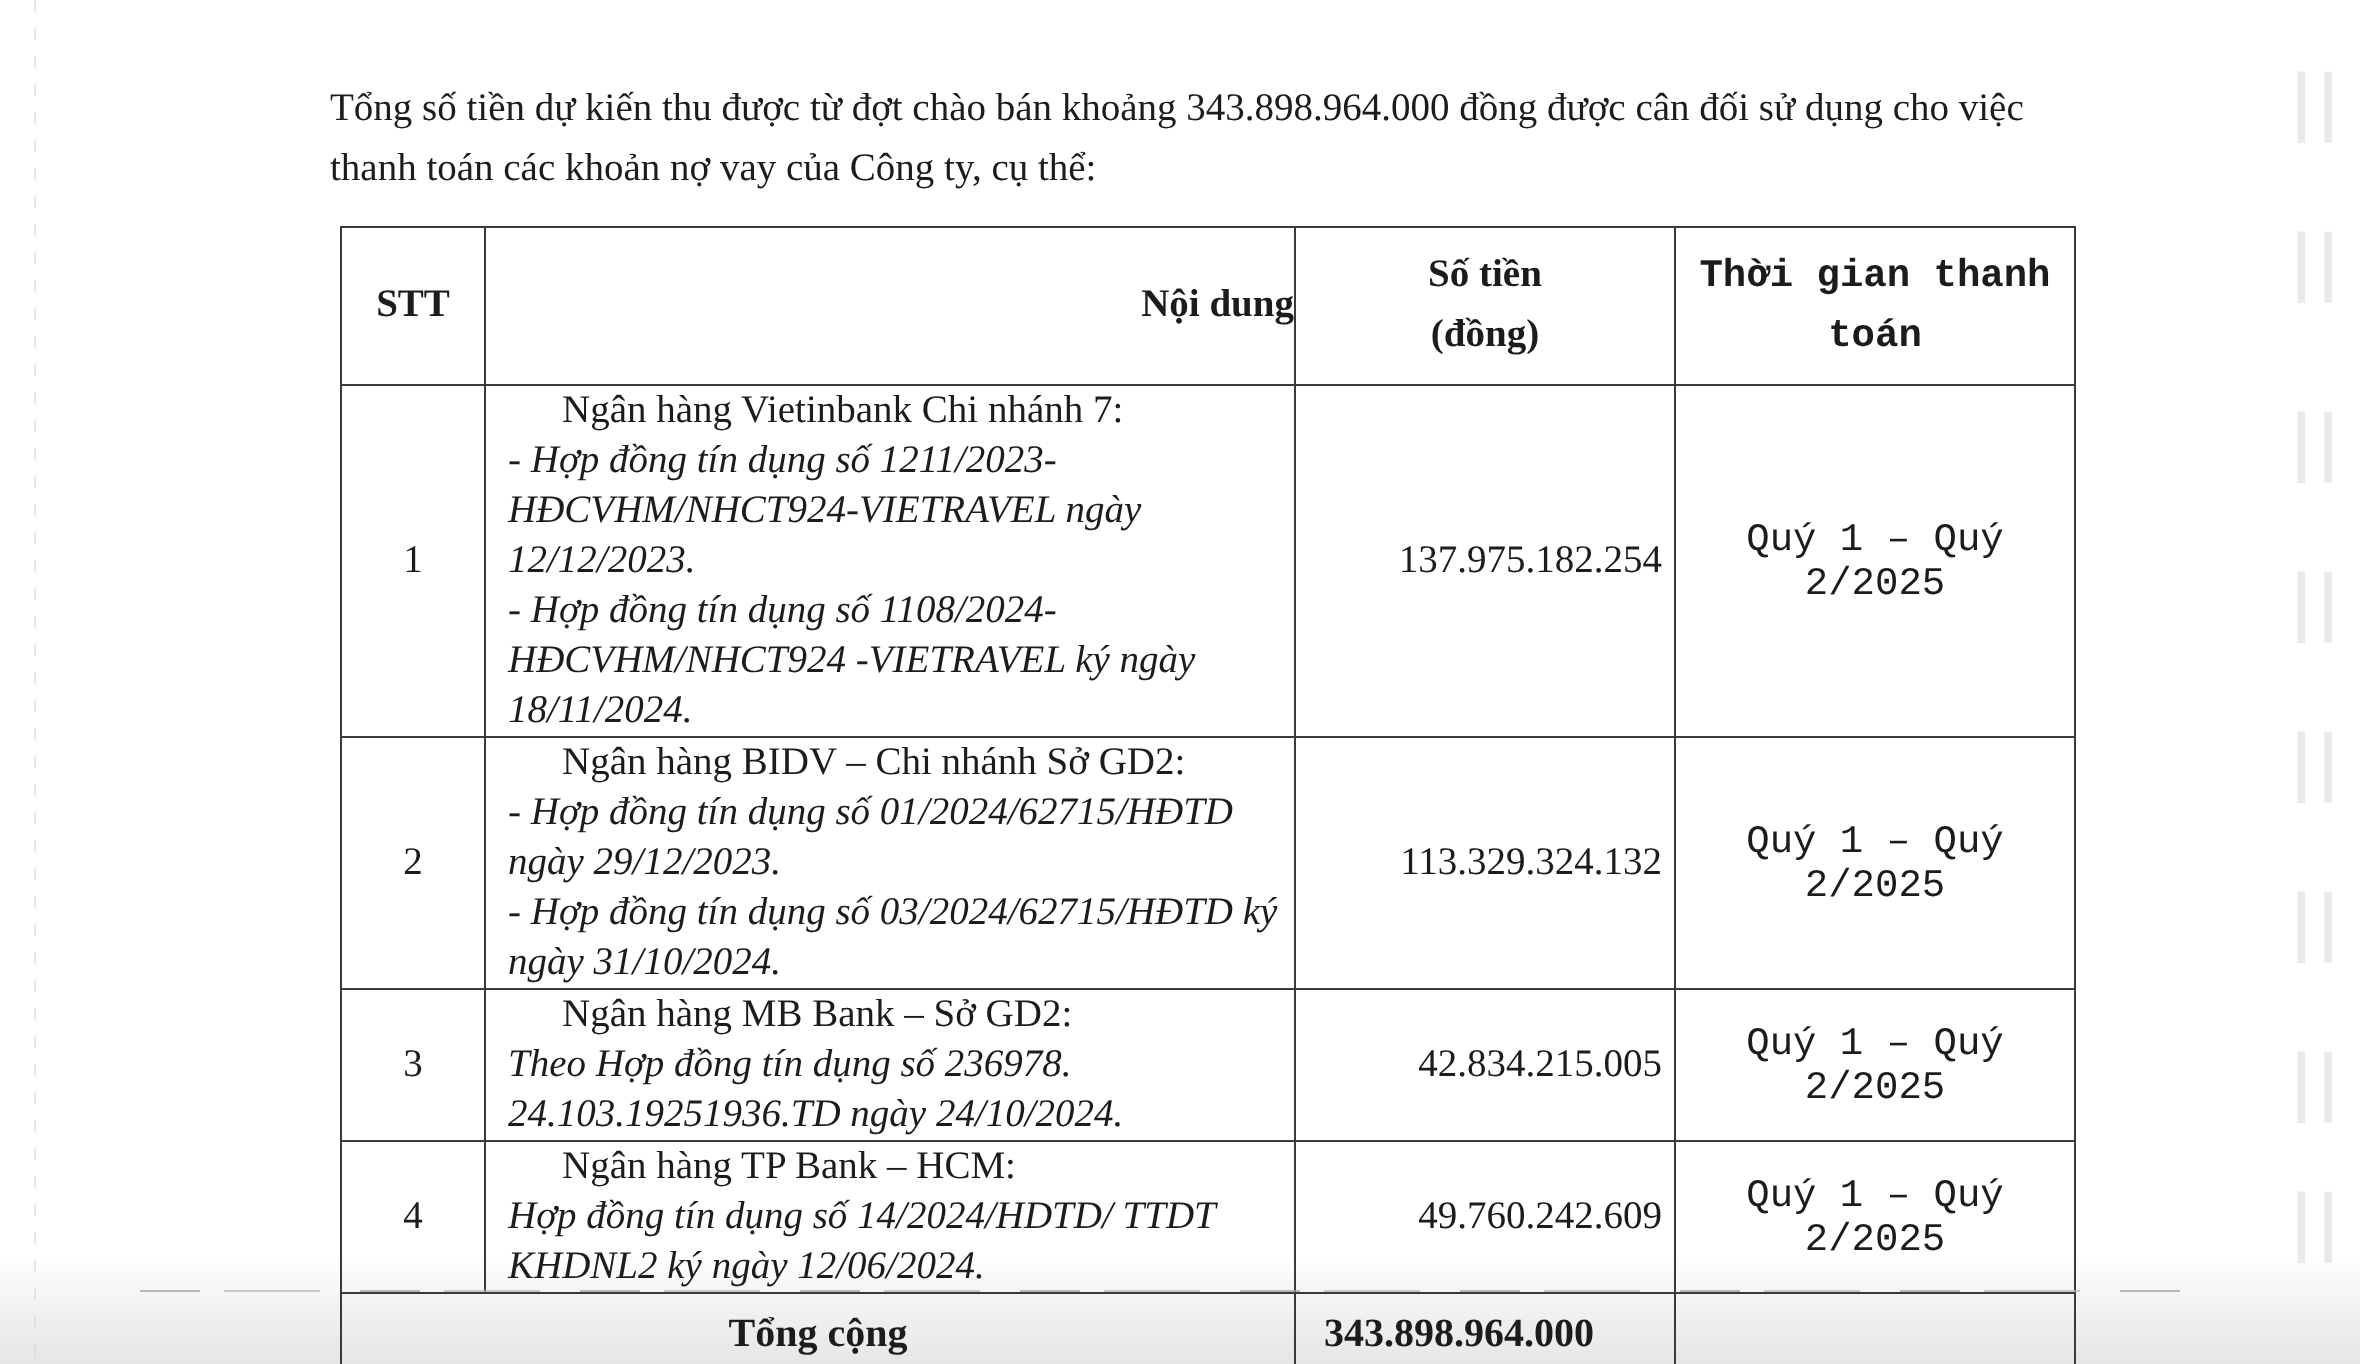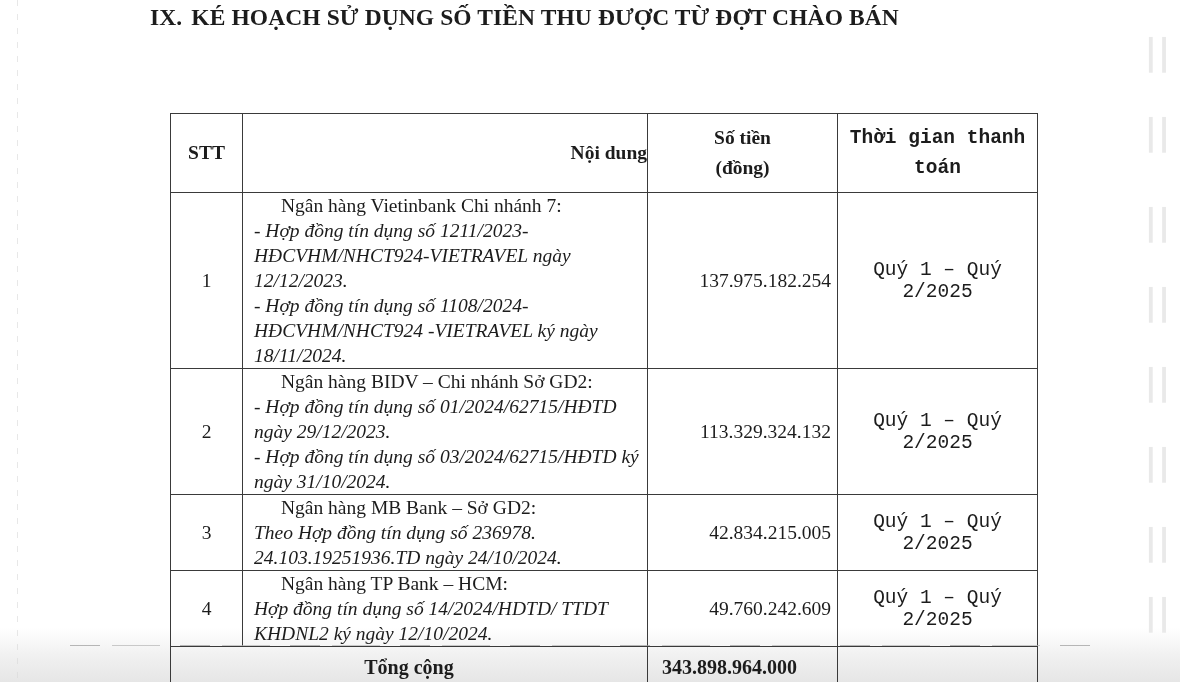--- a/index.html
+++ b/index.html
@@ -100,24 +100,22 @@
 
   <div class="bleed" style="top:40px;">⎮⎮</div>
   <div class="bleed" style="top:120px;">⎮⎮</div>
   <div class="bleed" style="top:210px;">⎮⎮</div>
   <div class="bleed" style="top:290px;">⎮⎮</div>
   <div class="bleed" style="top:370px;">⎮⎮</div>
   <div class="bleed" style="top:450px;">⎮⎮</div>
   <div class="bleed" style="top:530px;">⎮⎮</div>
   <div class="bleed" style="top:600px;">⎮⎮</div>
 
-  <div class="title">
-    <span class="num">IX.</span><span>KÉ HOẠCH SỬ DỤNG SỐ TIỀN THU ĐƯỢC TỪ ĐỢT CHÀO BÁN</span>
-  </div>
 
+  <div class="intro">Tổng số tiền dự kiến thu được từ đợt chào bán khoảng 343.898.964.000 đồng được cân đối sử dụng cho việc thanh toán các khoản nợ vay của Công ty, cụ thể:</div>
 
   <table class="plan">
     <thead>
       <tr>
         <th class="c-stt">STT</th>
         <th class="c-content" style="text-align:right;padding-left:0 !important;">Nội dung</th>
         <th class="c-amount" style="padding-right:0 !important;">
           <span>Số tiền</span><br>
           <span>(đồng)</span>
         </th>
@@ -154,21 +152,21 @@
           <span class="bank">Ngân hàng MB Bank – Sở GD2:</span>
           <span class="contract">Theo Hợp đồng tín dụng số 236978. 24.103.19251936.TD ngày 24/10/2024.</span>
         </td>
         <td class="c-amount">42.834.215.005</td>
         <td class="c-time">Quý 1 – Quý 2/2025</td>
       </tr>
       <tr class="r4">
         <td class="c-stt">4</td>
         <td class="c-content">
           <span class="bank">Ngân hàng TP Bank – HCM:</span>
-          <span class="contract">Hợp đồng tín dụng số 14/2024/HDTD/ TTDT KHDNL2 ký ngày 12/10/2024.</span>
+          <span class="contract">Hợp đồng tín dụng số 14/2024/HDTD/ TTDT KHDNL2 ký ngày 12/06/2024.</span>
         </td>
         <td class="c-amount">49.760.242.609</td>
         <td class="c-time">Quý 1 – Quý 2/2025</td>
       </tr>
       <tr class="total">
         <td class="total-label" colspan="2">Tổng cộng</td>
         <td class="c-amount">343.898.964.000</td>
         <td class="c-time"></td>
       </tr>
     </tbody>

